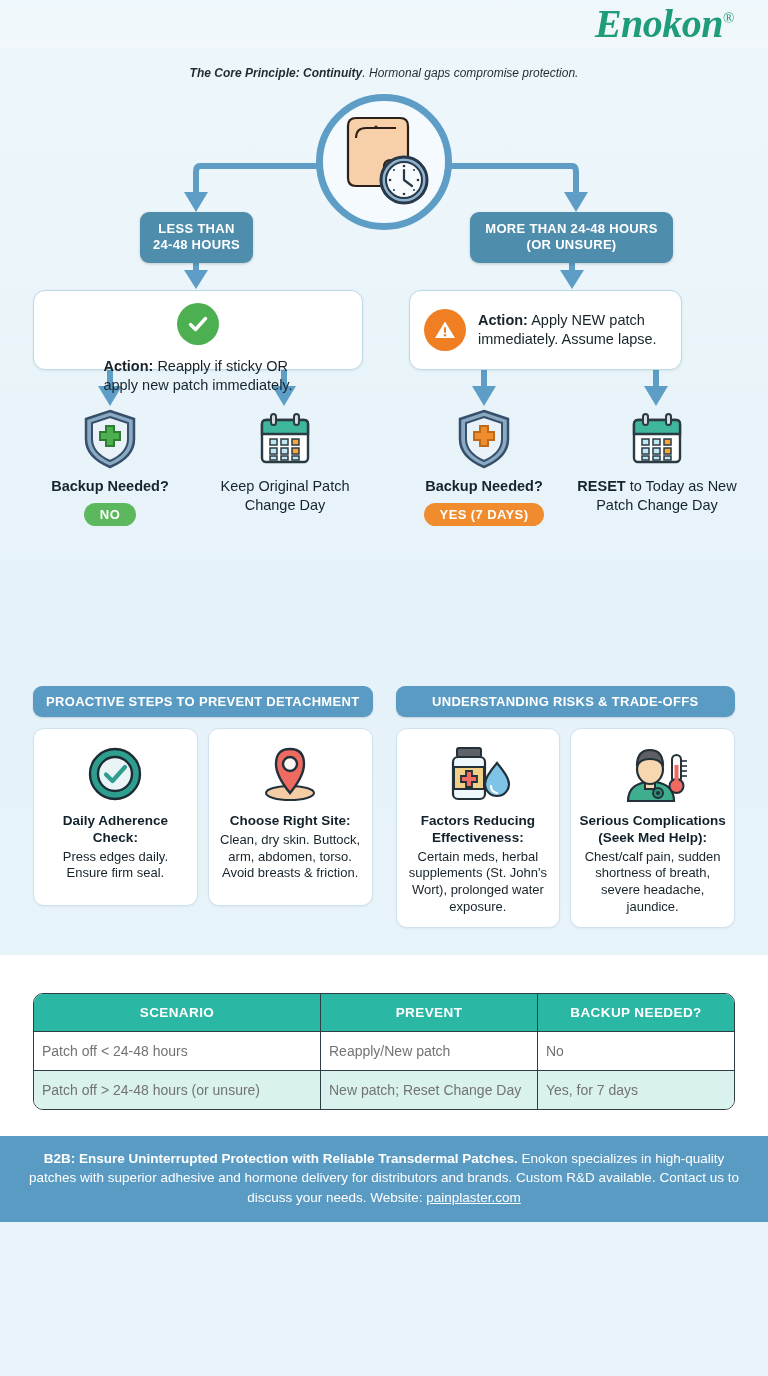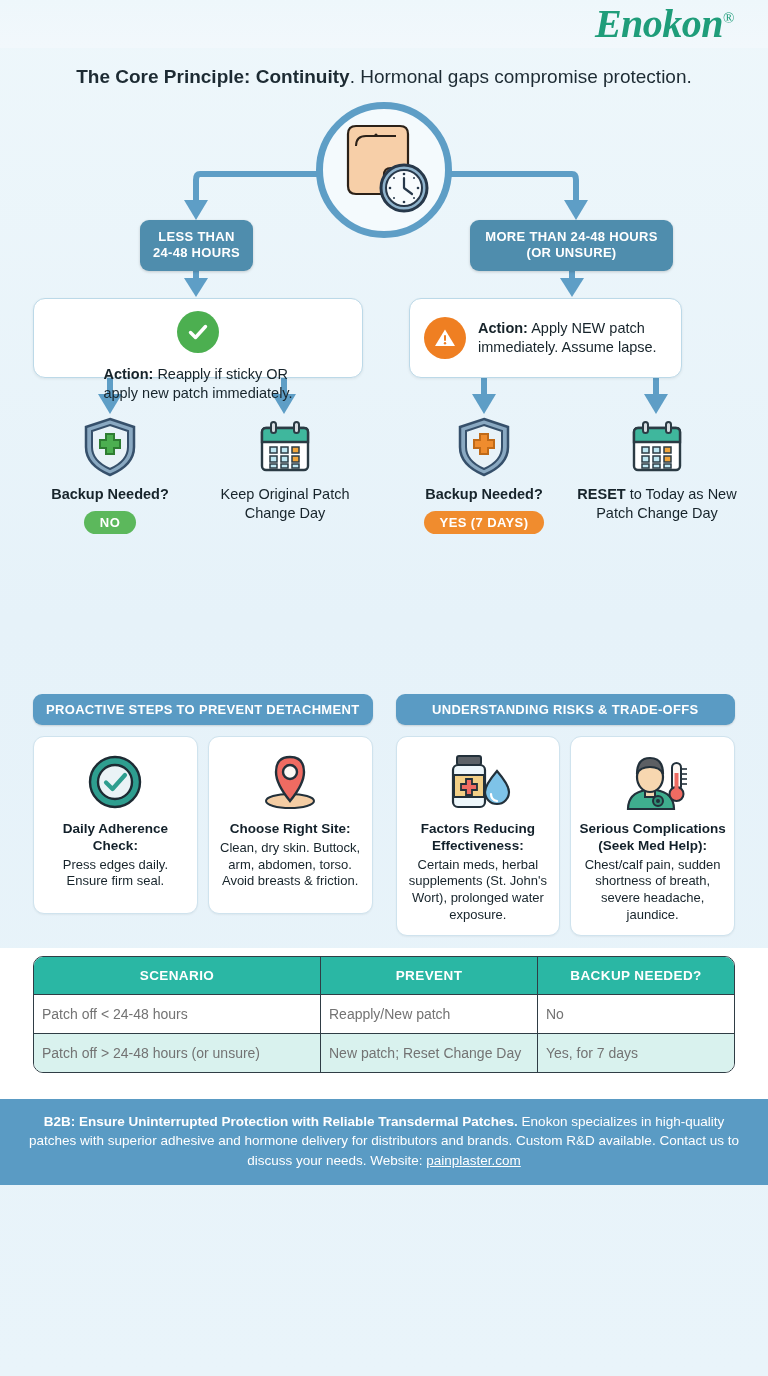--- a/index.html
+++ b/index.html
@@ -15,21 +15,21 @@
   
   .logobar { height:48px; background:linear-gradient(180deg,#eef7fb 0%,#f2f8fc 100%); display:flex; align-items:flex-start; justify-content:flex-end; padding-right:34px; }
   .logo { font-family:"Liberation Serif", serif; font-style:italic; font-weight:700; font-size:40px; color:#1f9d7a; letter-spacing:-0.5px; position:relative; }
   .logo sup { font-size:15px; font-style:normal; font-weight:400; vertical-align:super; }
 
   
   .titleband { background:#5a9bc4; padding:16px 20px 18px; text-align:center; }
   .titleband h1 { color:#fff; font-size:30px; line-height:1.22; font-weight:700; letter-spacing:.2px; text-shadow:0 1px 2px rgba(0,0,0,.12); }
 
   
-  .subtitle { text-align:center; font-size:19px; color:#1d2b33; padding:18px 12px 6px; }
+  .subtitle { text-align:center; font-size:12px; color:#1d2b33; padding:18px 12px 6px;font-style:italic; }
   .subtitle b { font-weight:700; }
 
   
   .flow { position:relative; height:600px; }
 
   .hub { position:absolute; left:50%; top:8px; transform:translateX(-50%); width:136px; height:136px; border-radius:50%; border:7px solid #5e9ec6; background:#f4fafd; display:flex; align-items:center; justify-content:center; }
 
   .connector { position:absolute; }
 
   .pillbox { position:absolute; background:#4f8dad; color:#fff; border-radius:9px; text-align:center; font-weight:700; font-size:13px; line-height:1.25; letter-spacing:.3px; padding:9px 12px; box-shadow:0 1px 3px rgba(0,0,0,.18); }
@@ -59,21 +59,21 @@
   .sections { display:flex; gap:23px; padding:0 33px; }
   .col { flex:1; }
   .sechead { background:#5a9bc4; color:#fff; border-radius:9px; text-align:center; font-weight:700; font-size:13px; letter-spacing:.3px; padding:8px 6px; box-shadow:0 1px 2px rgba(0,0,0,.14); }
   .cardrow { display:flex; gap:10px; margin-top:11px; }
   .card { flex:1; background:#fff; border:1.5px solid #cfe3ee; border-radius:11px; padding:12px 8px 12px; text-align:center; box-shadow:0 1px 2px rgba(0,0,0,.05); min-height:178px; }
   .card .cicon { height:66px; display:flex; align-items:center; justify-content:center; margin-bottom:6px; }
   .card .ctitle { font-weight:700; font-size:13.5px; line-height:1.25; color:#12202a; margin-bottom:2px; }
   .card .cbody { font-size:13px; line-height:1.28; color:#17242b; }
 
   
-  .tablewrap { background:#fff; padding:8px 33px 26px; margin-top:12px; }
+  .tablewrap { background:#fff; padding:38px 33px 26px; margin-top:27px; }
   table { width:100%; border-collapse:separate; border-spacing:0; border-radius:10px; overflow:hidden; border:1.5px solid #2f3d45; }
   th { background:#2ab7a4; color:#fff; font-weight:700; font-size:13.5px; letter-spacing:.4px; padding:11px 6px; text-align:center; border-right:1.5px solid #2f3d45; }
   th:last-child { border-right:none; }
   td { font-size:14px; color:#737373; padding:11px 8px; border-top:1.5px solid #2f3d45; border-right:1.5px solid #2f3d45; background:#fff; }
   td:last-child { border-right:none; }
   tr.alt td { background:#d9f2ee; }
 
   
   .footer { background:#5a9bc4; color:#fff; text-align:center; font-size:13.5px; line-height:1.42; padding:13px 26px 15px; }
   .footer b { font-weight:700; }

